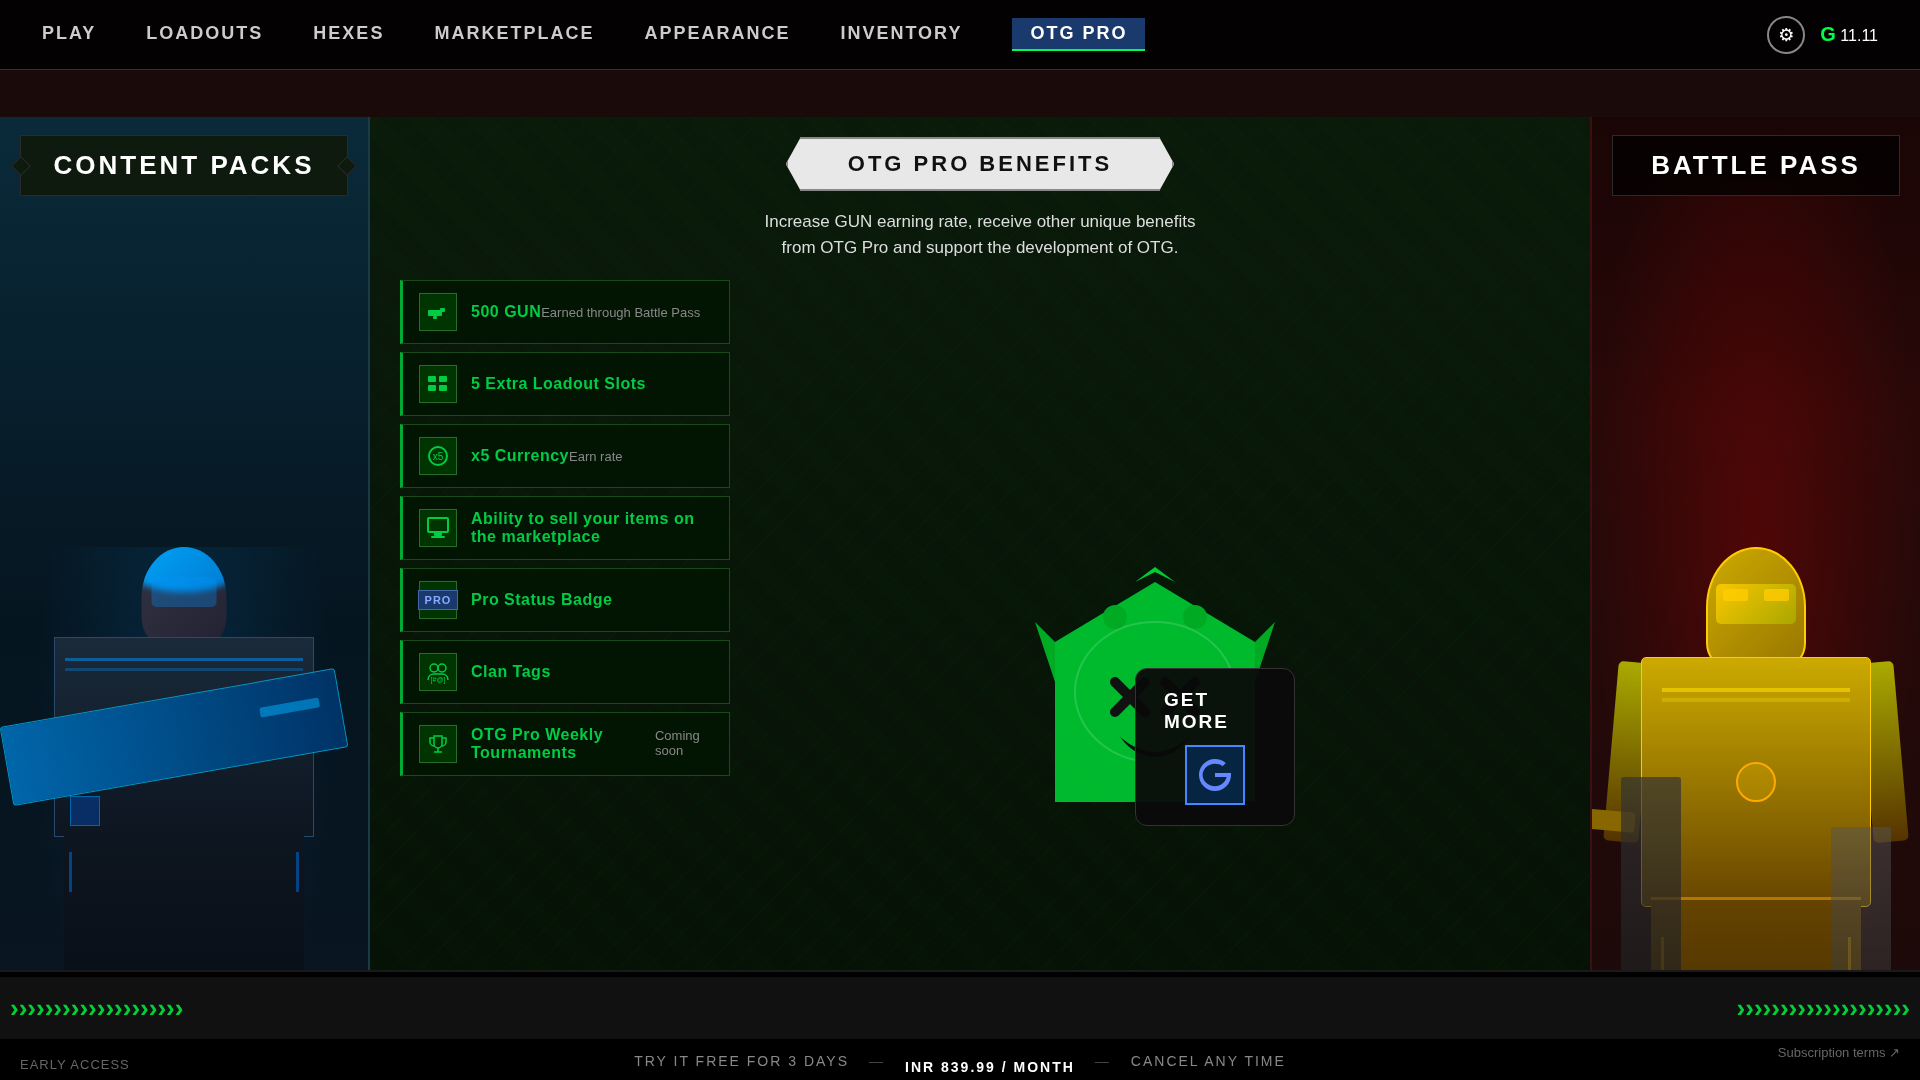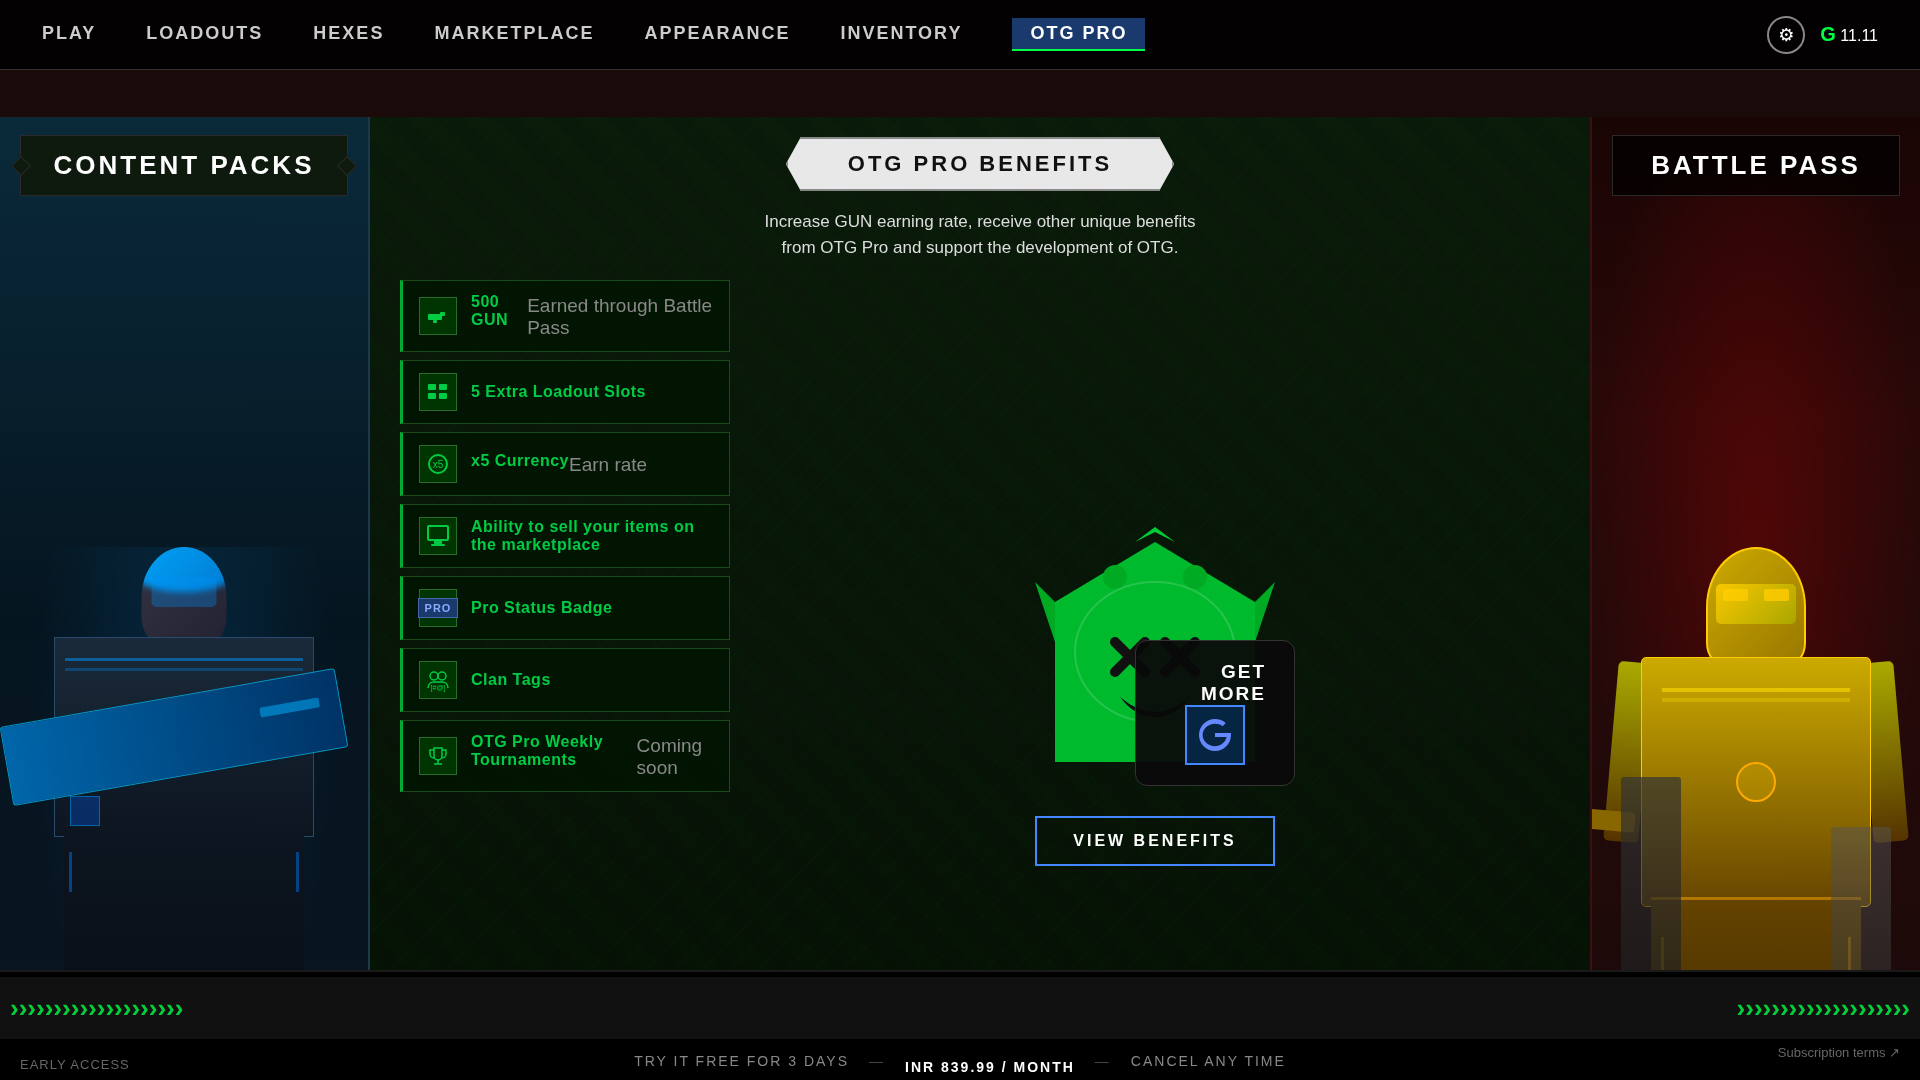--- a/index.html
+++ b/index.html
@@ -216,21 +216,21 @@
       display: flex;
       flex-direction: row;
     }
     .benefit-title {
       font-size: 16px;
       font-weight: 700;
       color: #00cc44;
       letter-spacing: 0.5px;
     }
     .benefit-subtitle {
-      font-size: 19px;
+      font-size: 13px;
       color: #888;
       margin-top: 2px;
     }
 
     
     .mascot-area {
       flex: 1;
       display: flex;
       flex-direction: column;
       align-items: center;
@@ -239,25 +239,25 @@
     }
 
     .get-more-badge {
       background: rgba(10,10,10,0.95);
       border: 1px solid #333;
       border-radius: 12px;
       padding: 20px 28px;
       display: flex;
       flex-direction: column;
       align-items: center;
+      gap: 12px;
       position: absolute;
       bottom: 0;
       right: -20px;
       width: 160px;
-      text-align: right;
     }
     .get-more-text {
       font-size: 19px;
       font-weight: 900;
       letter-spacing: 2px;
       color: white;
       text-transform: uppercase;
     }
     .get-more-icon {
       width: 60px;
@@ -772,21 +772,20 @@
             <span class="get-more-text">GET MORE</span>
 
             <div class="get-more-icon">
               <svg width="40" height="40" viewBox="0 0 40 40" fill="#6688ff">
                 <path d="M20 4C11.2 4 4 11.2 4 20C4 28.8 11.2 36 20 36C28.8 36 36 28.8 36 20V18H20V22H31.6C30.4 27.2 25.6 31.2 20 31.2C13.2 31.2 7.6 26 7.6 20C7.6 14 13.2 8.8 20 8.8C22.8 8.8 25.6 9.6 27.6 11.2L30.8 8C28 5.6 24 4 20 4Z" fill="#6688ff"></path>
               </svg>
             </div>
           </div>
         </div>
 
-        <button class="view-benefits-btn">VIEW BENEFITS</button>
       </div>
     </div>
   </div>
 
   <div class="right-panel">
     <div class="right-panel-title-bar">
       <span class="panel-title-text">BATTLE PASS</span>
     </div>
 
     <div class="bp-char-illustration">

